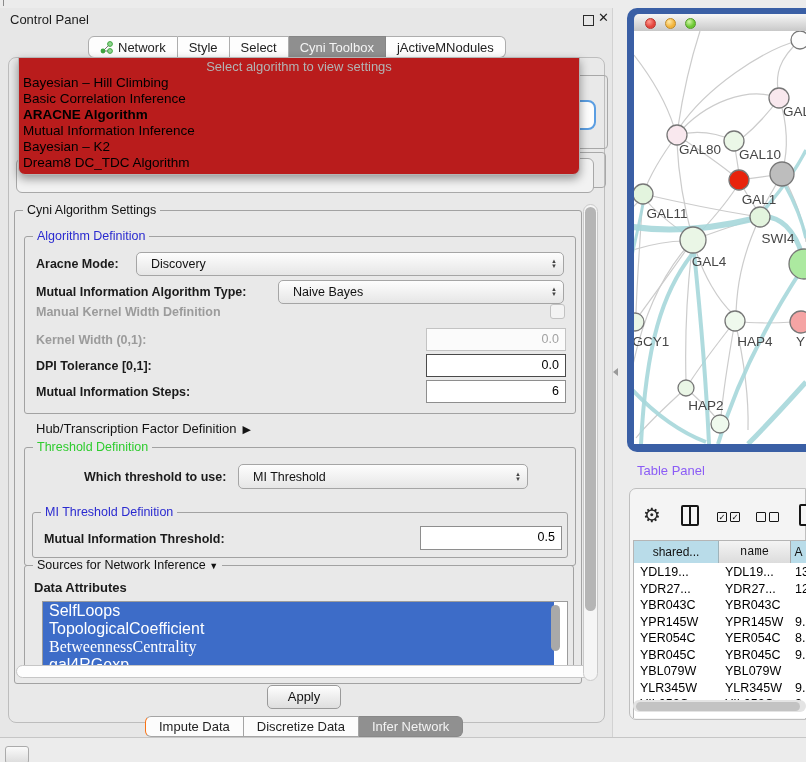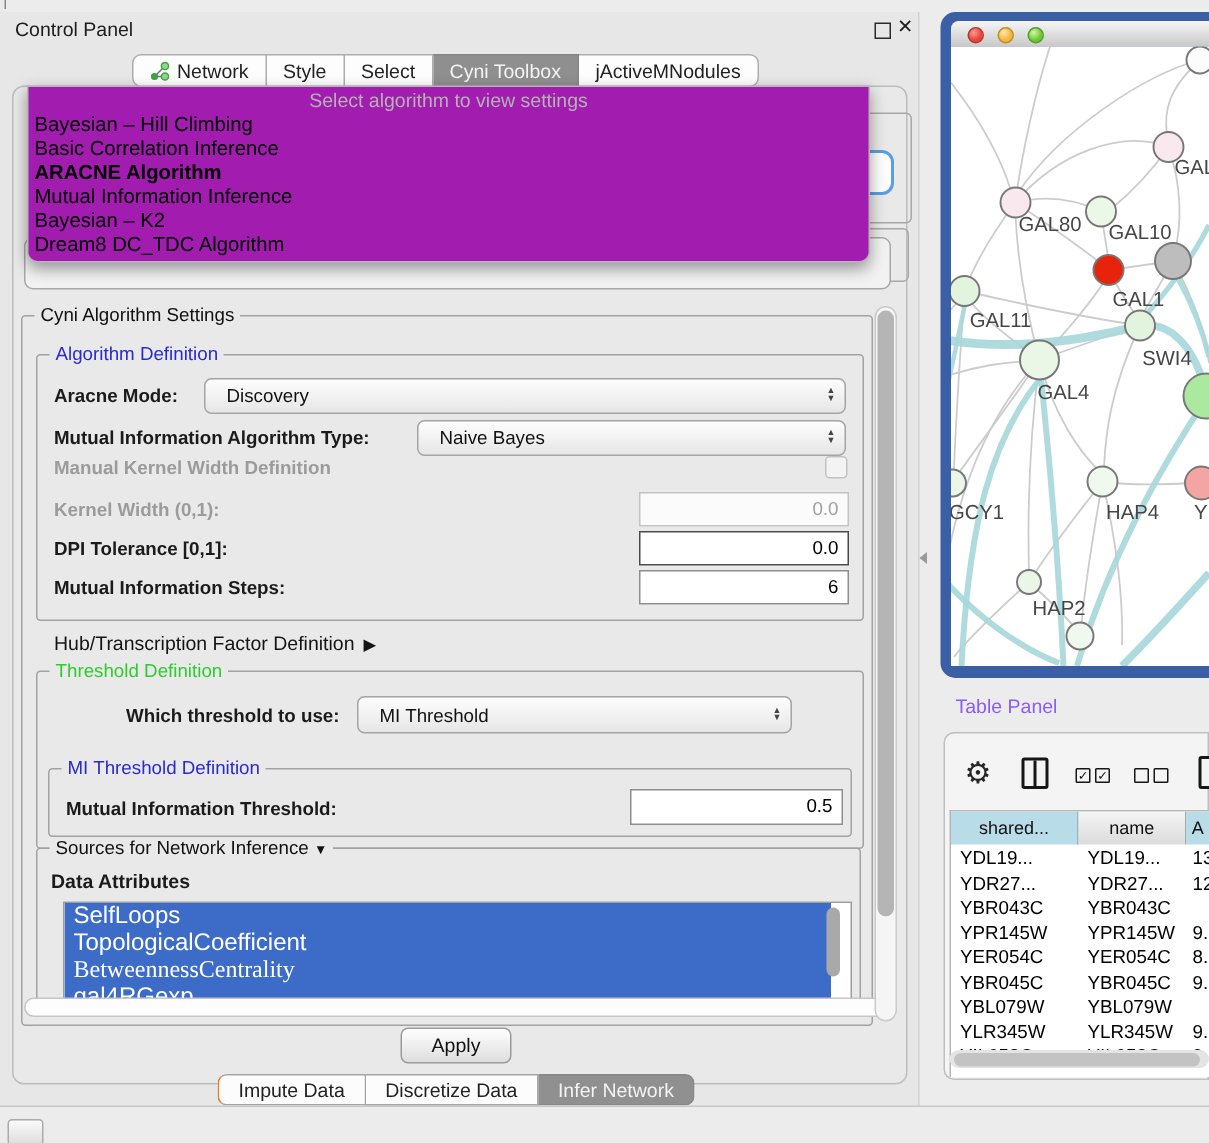--- a/index.html
+++ b/index.html
@@ -24,21 +24,21 @@
   .tab.sel{background:#8f8f8f;color:#f4f4f4;border-color:#868686;}
   .net-ico{margin-right:5px;display:inline-block;}
 
   
   .fragA{left:558px;top:67px;width:48px;height:72px;border:1px solid #a8a8a8;border-radius:4px;}
   .fragBlue{left:560px;top:92px;width:32px;height:26px;border:2.5px solid #5b9ee2;border-radius:8px;background:#fdfdfd;}
   .fragB{left:558px;top:144px;width:46px;height:34px;border:1px solid #a8a8a8;border-radius:4px;}
   .fragStrip{left:16px;top:150px;width:576px;height:33px;border:1px solid #a8a8a8;border-radius:6px;background:#f2f2f2;}
 
   
-  .dd-overlay{left:18px;top:49px;width:560px;background:#a21caf;border:1px solid #b5b5b5;border-radius:0 0 7px 7px;box-shadow:0 4px 10px rgba(0,0,0,.38);z-index:40;padding-bottom:3px;}
+  .dd-overlay{left:18px;top:49px;width:560px;background:#b91c1c;border:1px solid #b5b5b5;border-radius:0 0 7px 7px;box-shadow:0 4px 10px rgba(0,0,0,.38);z-index:40;padding-bottom:3px;}
   .dd-placeholder{height:16px;text-align:center;color:#b3b3b3;font-size:13px;padding-top:1px;}
   .dd-item{height:16px;line-height:16px;font-size:13.5px;color:#000;padding-left:4px;white-space:nowrap;}
   .dd-item.bold{font-weight:bold;}
 
   
   .gbox{border:1px solid #a2a2a2;border-radius:3px;background:transparent;}
   .legend{position:absolute;top:-8px;left:8px;background:#e9e9e9;padding:0 4px;font-size:12.5px;white-space:nowrap;}
   .leg-blue{color:#2a2ad0;}
   .leg-green{color:#2ecc2e;}
   .lbl{position:absolute;font-size:12.5px;font-weight:bold;color:#1b1b1b;white-space:nowrap;}
@@ -88,21 +88,21 @@
   .tp-title{left:637px;top:463px;font-size:13px;color:#8b5cf6;}
   .tp-box{left:629px;top:488px;width:177px;height:232px;background:#f4f4f4;border:1px solid #bfbfbf;border-radius:7px 0 0 7px;box-sizing:border-box;}
   .gear{left:643px;top:503px;font-size:20px;color:#262626;}
   .split-ico{left:681px;top:505px;width:18px;height:21px;border:2px solid #161616;border-radius:2px;box-sizing:border-box;}
   .split-ico div{position:absolute;left:6px;top:0;width:2px;height:17px;background:#161616;}
   .cbx{position:absolute;width:10px;height:10px;border:1.5px solid #161616;border-radius:1px;box-sizing:border-box;font-size:8.5px;line-height:8px;text-align:center;color:#161616;font-weight:bold;}
   .doc-ico{left:799px;top:504px;width:16px;height:22px;border:2px solid #161616;border-radius:2px;background:#f4f4f4;box-sizing:border-box;}
   .tp-table{left:633px;top:540px;width:173px;height:178px;background:#fff;border:1px solid #b5b5b5;border-right:none;border-bottom:none;box-sizing:border-box;overflow:hidden;}
   .th{position:absolute;top:0;height:22px;box-sizing:border-box;border-right:1px solid #9fb3ba;font-size:12px;color:#111;text-align:center;line-height:22px;overflow:hidden;}
   .th.sel{background:#b9dce9;}
-  .th.plain{background:linear-gradient(#f4f4f4,#dcdcdc);border-right:1px solid #a9a9a9;}
+  .th.plain{background:linear-gradient(#f4f4f4,#dcdcdc);border-right:1px solid #a9a9a9;font-family:Liberation Mono, monospace;}
   .tr-row{position:absolute;width:173px;height:17px;font-size:12.5px;color:#000;}
   .td{position:absolute;top:0;height:17px;line-height:16px;overflow:hidden;white-space:nowrap;}
   .tp-hscroll-track{left:633px;top:700px;width:173px;height:12px;background:#e4e4e4;border-radius:6px;}
   .tp-hscroll-thumb{left:636px;top:702px;width:164px;height:9px;background:#c3c3c3;border-radius:5px;}
 
   .bottom-line{left:0;top:737px;width:806px;height:1px;background:#c6c6c6;}
   .mini-btn{left:5px;top:746px;width:22px;height:16px;border:1px solid #ababab;border-radius:3px;background:linear-gradient(#fafafa,#dcdcdc);}
   .tick{left:3px;top:0;width:1px;height:6px;background:#8a8a8a;}
 </style>
 </head>

